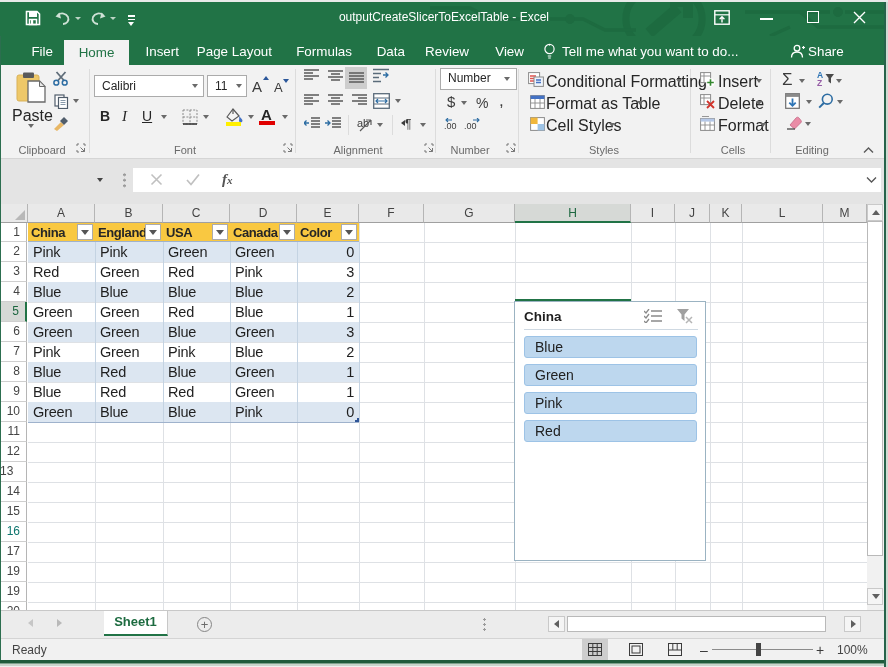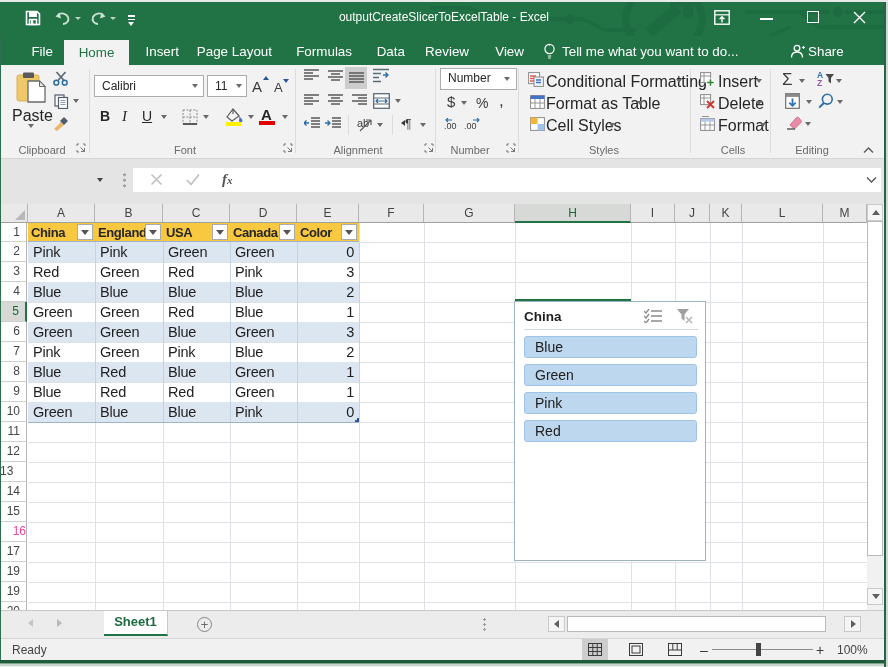--- a/index.html
+++ b/index.html
@@ -388,21 +388,21 @@
       <div class="abs" style="left:0;top:118.25px;width:27px;height:19.95px;border-right:1px solid #b5b5b5;border-bottom:1px solid #cfcfcf;color:#444;font-size:12px;text-align:right;padding-right:6px;line-height:18.95px">6</div>
       <div class="abs" style="left:0;top:138.2px;width:27px;height:19.95px;border-right:1px solid #b5b5b5;border-bottom:1px solid #cfcfcf;color:#444;font-size:12px;text-align:right;padding-right:6px;line-height:18.95px">7</div>
       <div class="abs" style="left:0;top:158.15px;width:27px;height:19.95px;border-right:1px solid #b5b5b5;border-bottom:1px solid #cfcfcf;color:#444;font-size:12px;text-align:right;padding-right:6px;line-height:18.95px">8</div>
       <div class="abs" style="left:0;top:178.1px;width:27px;height:19.95px;border-right:1px solid #b5b5b5;border-bottom:1px solid #cfcfcf;color:#444;font-size:12px;text-align:right;padding-right:6px;line-height:18.95px">9</div>
       <div class="abs" style="left:0;top:198.04999999999998px;width:27px;height:19.95px;border-right:1px solid #b5b5b5;border-bottom:1px solid #cfcfcf;color:#444;font-size:12px;text-align:right;padding-right:6px;line-height:18.95px">10</div>
       <div class="abs" style="left:0;top:218px;width:27px;height:19.95px;border-right:1px solid #b5b5b5;border-bottom:1px solid #cfcfcf;color:#444;font-size:12px;text-align:right;padding-right:6px;line-height:18.95px">11</div>
       <div class="abs" style="left:0;top:237.95px;width:27px;height:19.95px;border-right:1px solid #b5b5b5;border-bottom:1px solid #cfcfcf;color:#444;font-size:12px;text-align:right;padding-right:6px;line-height:18.95px">12</div>
       <div class="abs" style="left:0;top:257.9px;width:27px;height:19.95px;border-right:1px solid #b5b5b5;border-bottom:1px solid #cfcfcf;color:#444;font-size:12px;text-align:left;padding-right:10px;line-height:18.95px">13</div>
       <div class="abs" style="left:0;top:277.84999999999997px;width:27px;height:19.95px;border-right:1px solid #b5b5b5;border-bottom:1px solid #cfcfcf;color:#444;font-size:12px;text-align:right;padding-right:6px;line-height:18.95px">14</div>
       <div class="abs" style="left:0;top:297.8px;width:27px;height:19.95px;border-right:1px solid #b5b5b5;border-bottom:1px solid #cfcfcf;color:#444;font-size:12px;text-align:right;padding-right:6px;line-height:18.95px">15</div>
-      <div class="abs" style="left:0;top:317.75px;width:27px;height:19.95px;border-right:1px solid #b5b5b5;border-bottom:1px solid #cfcfcf;color:#ec4899;font-size:12px;text-align:right;line-height:18.95px">16</div>
+      <div class="abs" style="left:0;top:317.75px;width:27px;height:19.95px;border-right:1px solid #b5b5b5;border-bottom:1px solid #cfcfcf;color:#0f766e;font-size:12px;text-align:right;padding-right:6px;line-height:18.95px">16</div>
       <div class="abs" style="left:0;top:337.7px;width:27px;height:19.95px;border-right:1px solid #b5b5b5;border-bottom:1px solid #cfcfcf;color:#444;font-size:12px;text-align:right;padding-right:6px;line-height:18.95px">17</div>
       <div class="abs" style="left:0;top:357.65px;width:27px;height:19.95px;border-right:1px solid #b5b5b5;border-bottom:1px solid #cfcfcf;color:#444;font-size:12px;text-align:right;padding-right:6px;line-height:18.95px">19</div>
       <div class="abs" style="left:0;top:377.59999999999997px;width:27px;height:19.95px;border-right:1px solid #b5b5b5;border-bottom:1px solid #cfcfcf;color:#444;font-size:12px;text-align:right;padding-right:6px;line-height:18.95px">19</div>
       <div class="abs" style="left:0;top:397.55px;width:27px;height:19.95px;border-right:1px solid #b5b5b5;border-bottom:1px solid #cfcfcf;color:#444;font-size:12px;text-align:right;padding-right:6px;line-height:18.95px">20</div>
       <div class="abs" style="left:95px;top:18.5px;width:1px;height:387.5px;background:#dee1e5"></div>
       <div class="abs" style="left:163px;top:18.5px;width:1px;height:387.5px;background:#dee1e5"></div>
       <div class="abs" style="left:230px;top:18.5px;width:1px;height:387.5px;background:#dee1e5"></div>
       <div class="abs" style="left:297px;top:18.5px;width:1px;height:387.5px;background:#dee1e5"></div>
       <div class="abs" style="left:359px;top:18.5px;width:1px;height:387.5px;background:#dee1e5"></div>
       <div class="abs" style="left:424px;top:18.5px;width:1px;height:387.5px;background:#dee1e5"></div>

